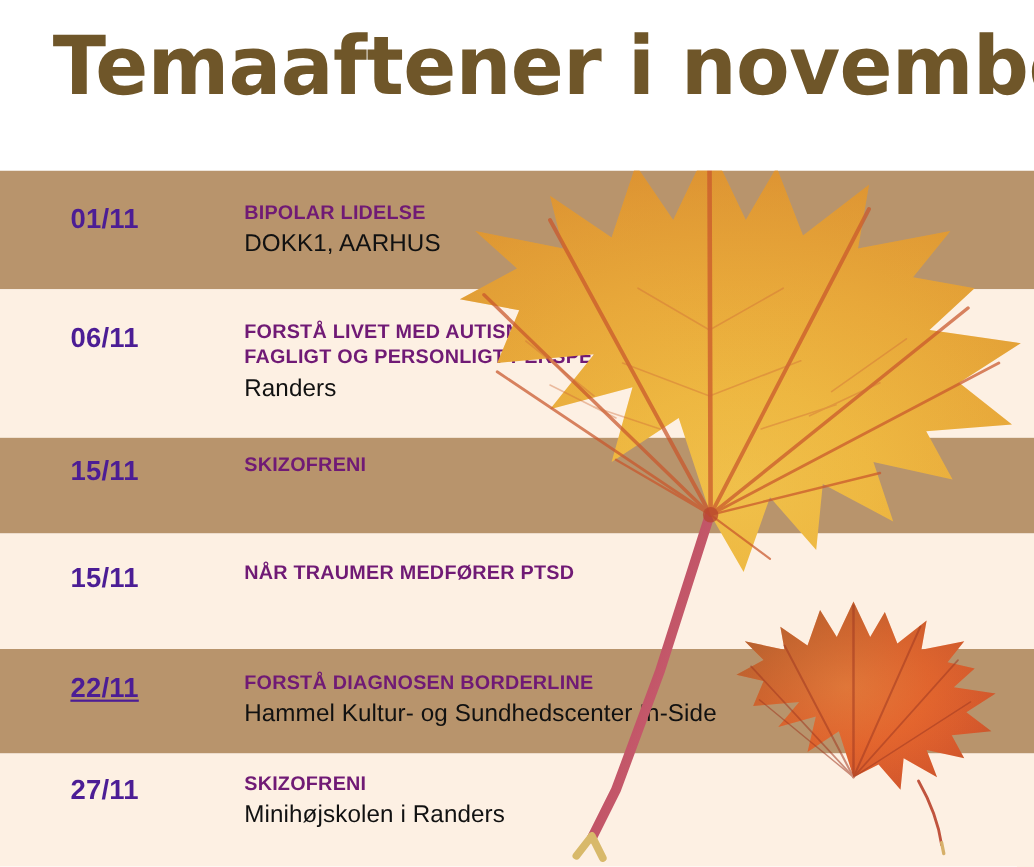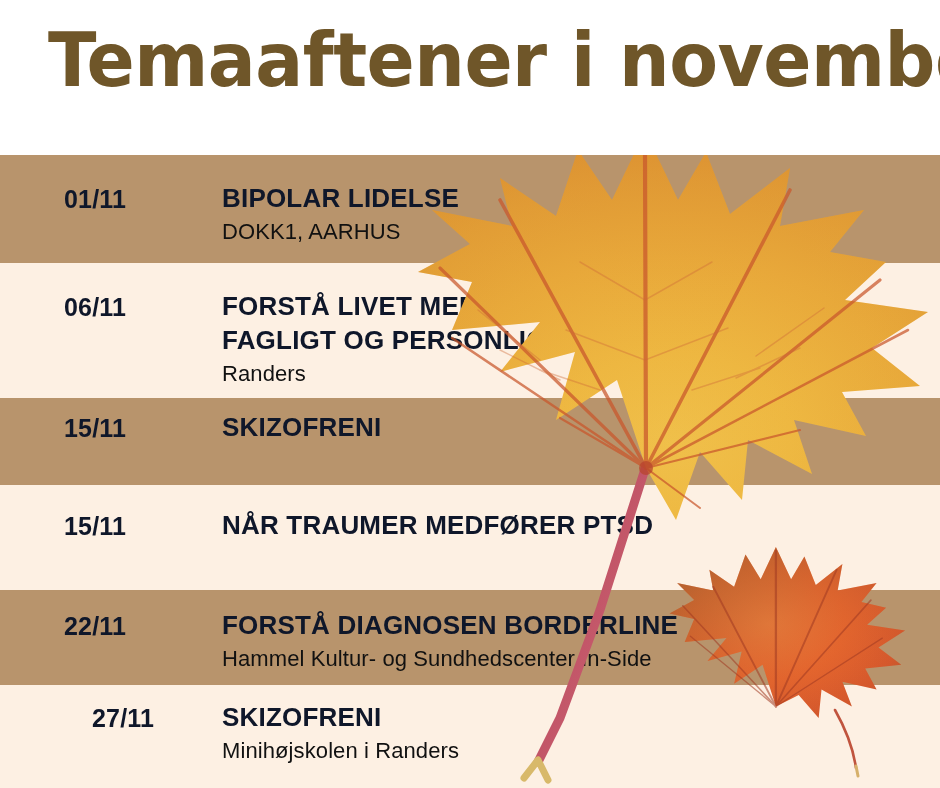--- a/index.html
+++ b/index.html
@@ -49,33 +49,33 @@
 
   .row-inner{
     position:relative;
     width:940px;height:100%;
   }
   .row-date{
     position:absolute;
     left:64px;
     font-size:25px;
     font-weight:700;
-    color:#0f172a;
+    color:#4c1d95;
     letter-spacing:0.2px;
     white-space:nowrap;
   }
   .row-text{
     position:absolute;
     left:222px;
     right:10px;
   }
   .row-title{
-    font-size:26px;
+    font-size:18px;
     font-weight:700;
-    color:#0f172a;
+    color:#701a75;
     letter-spacing:0.2px;
     line-height:1.30;
     white-space:nowrap;
   }
   .row-venue{
     font-size:22px;
     font-weight:400;
     color:#111111;
     letter-spacing:0.1px;
     line-height:1.30;
@@ -94,25 +94,25 @@
 
   #row-2{top:398px;height:87px;}
   #row-2 .row-date{top:16px;}
   #row-2 .row-text{top:13px;}
 
   #row-3{top:485px;height:105px;}
   #row-3 .row-date{top:27px;}
   #row-3 .row-text{top:24px;}
 
   #row-4{top:590px;height:95px;}
-  #row-4 .row-date{top:22px;}
+  #row-4 .row-date{top:22px;text-decoration:underline;}
   #row-4 .row-text{top:19px;}
 
   #row-5{top:685px;height:103px;}
-  #row-5 .row-date{top:19px;margin-left:28px;}
+  #row-5 .row-date{top:19px;}
   #row-5 .row-text{top:16px;}
 
   
   .art{
     position:absolute;left:0;top:0;width:940px;height:788px;
     z-index:3;
     pointer-events:none;
   }
   .art svg{display:block;width:940px;height:788px;}
 </style>

